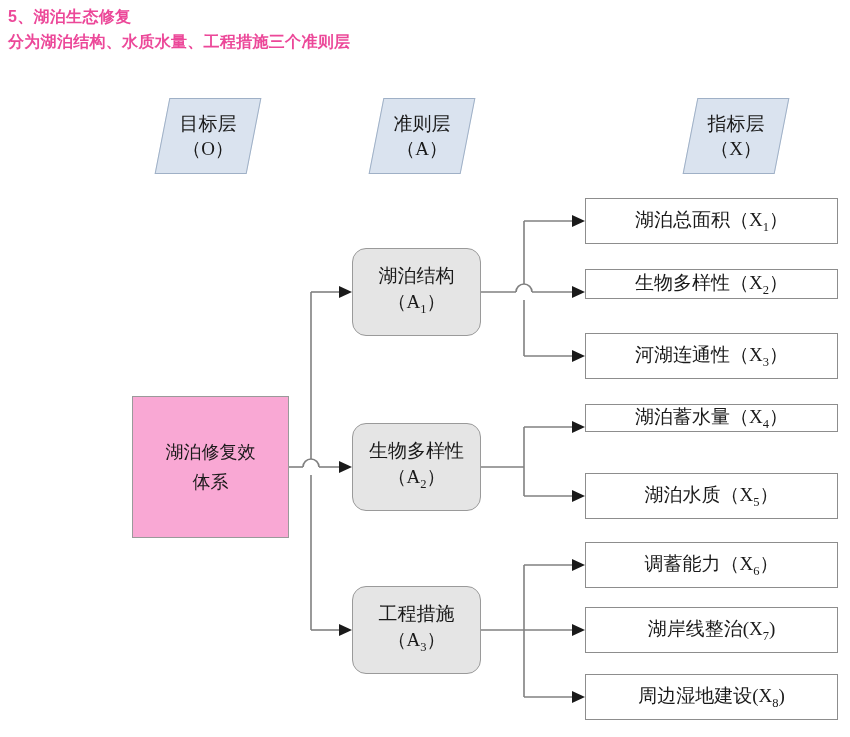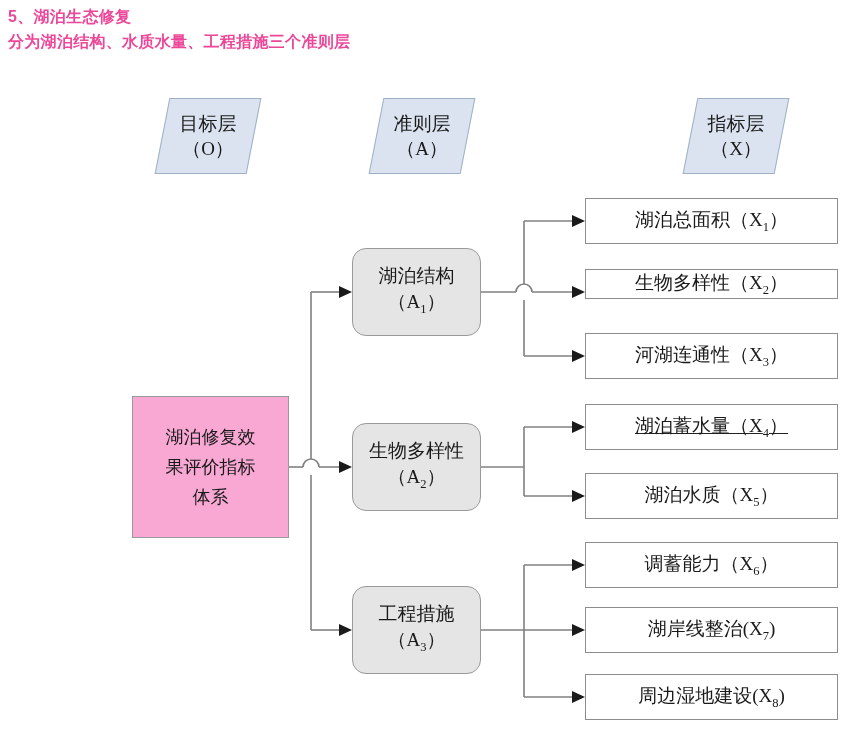--- a/index.html
+++ b/index.html
@@ -171,21 +171,20 @@
     <line x1="524" y1="697" x2="572" y2="697"></line>
     <polygon points="572,559 585,565 572,571" fill="#1a1a1a" stroke="none"></polygon>
     <polygon points="572,624 585,630 572,636" fill="#1a1a1a" stroke="none"></polygon>
     <polygon points="572,691 585,697 572,703" fill="#1a1a1a" stroke="none"></polygon>
   </g>
 </svg>
 
 <div class="goal-box" style="left:132px;top:396px;width:157px;height:142px;">
   <div class="gb-txt">
     <div>湖泊修复效</div>
-    <div>果评价指标</div>
     <div>体系</div>
   </div>
 </div>
 
 <div class="crit-box" style="left:352px;top:248px;width:129px;height:88px;">
   <span class="cb-l1">湖泊结构</span>
   <span class="cb-l2">（<span>A</span><sub>1</sub>）</span>
 </div>
 
 <div class="crit-box" style="left:352px;top:423px;width:129px;height:88px;">
@@ -203,21 +202,21 @@
 </div>
 
 <div class="ind-box" style="left:585px;top:269px;width:253px;height:30px;">
   <span class="ib-txt"><span>生物多样性</span><span>（</span><span>X</span><sub>2</sub><span>）</span></span>
 </div>
 
 <div class="ind-box" style="left:585px;top:333px;width:253px;height:46px;">
   <span class="ib-txt"><span>河湖连通性</span><span>（</span><span>X</span><sub>3</sub><span>）</span></span>
 </div>
 
-<div class="ind-box" style="left:585px;top:404px;width:253px;height:46px;text-decoration:underline;">
+<div class="ind-box" style="left:585px;top:404px;width:253px;height:28px;">
   <span class="ib-txt"><span>湖泊蓄水量</span><span>（</span><span>X</span><sub>4</sub><span>）</span></span>
 </div>
 
 <div class="ind-box" style="left:585px;top:473px;width:253px;height:46px;">
   <span class="ib-txt"><span>湖泊水质</span><span>（</span><span>X</span><sub>5</sub><span>）</span></span>
 </div>
 
 <div class="ind-box" style="left:585px;top:542px;width:253px;height:46px;">
   <span class="ib-txt"><span>调蓄能力</span><span>（</span><span>X</span><sub>6</sub><span>）</span></span>
 </div>

